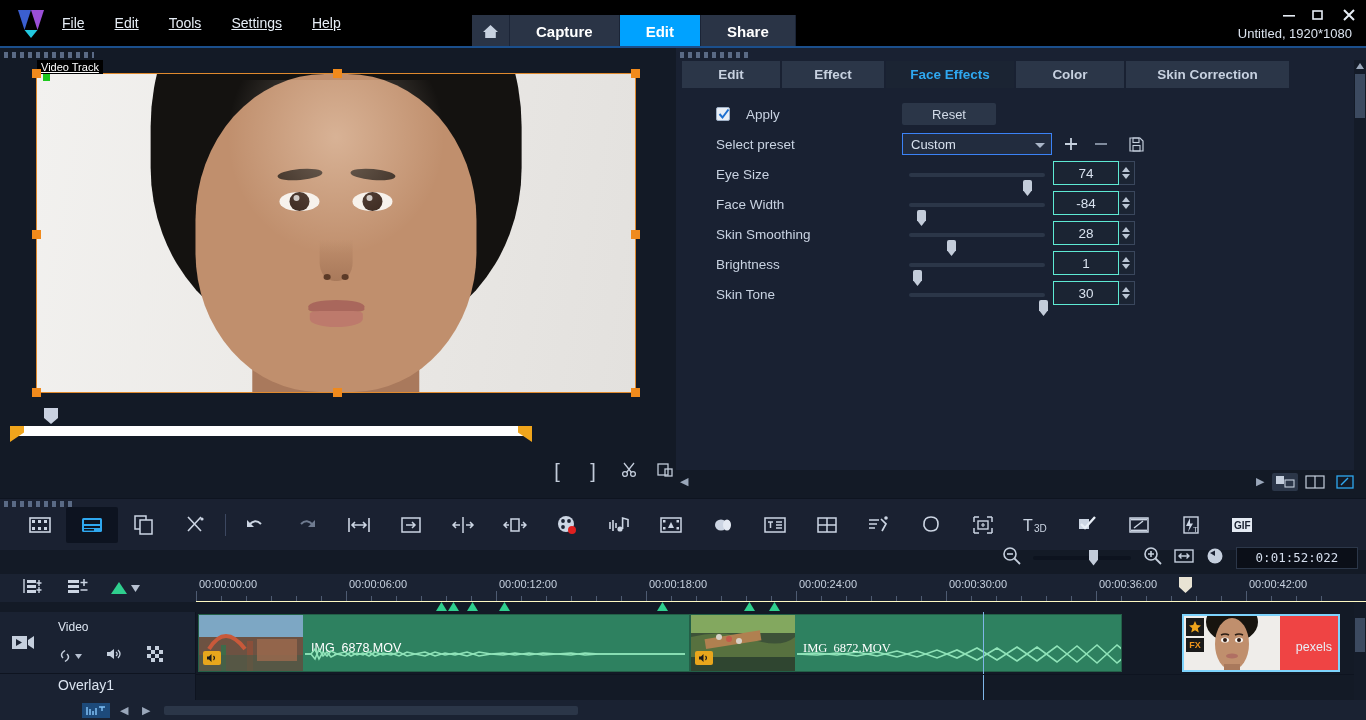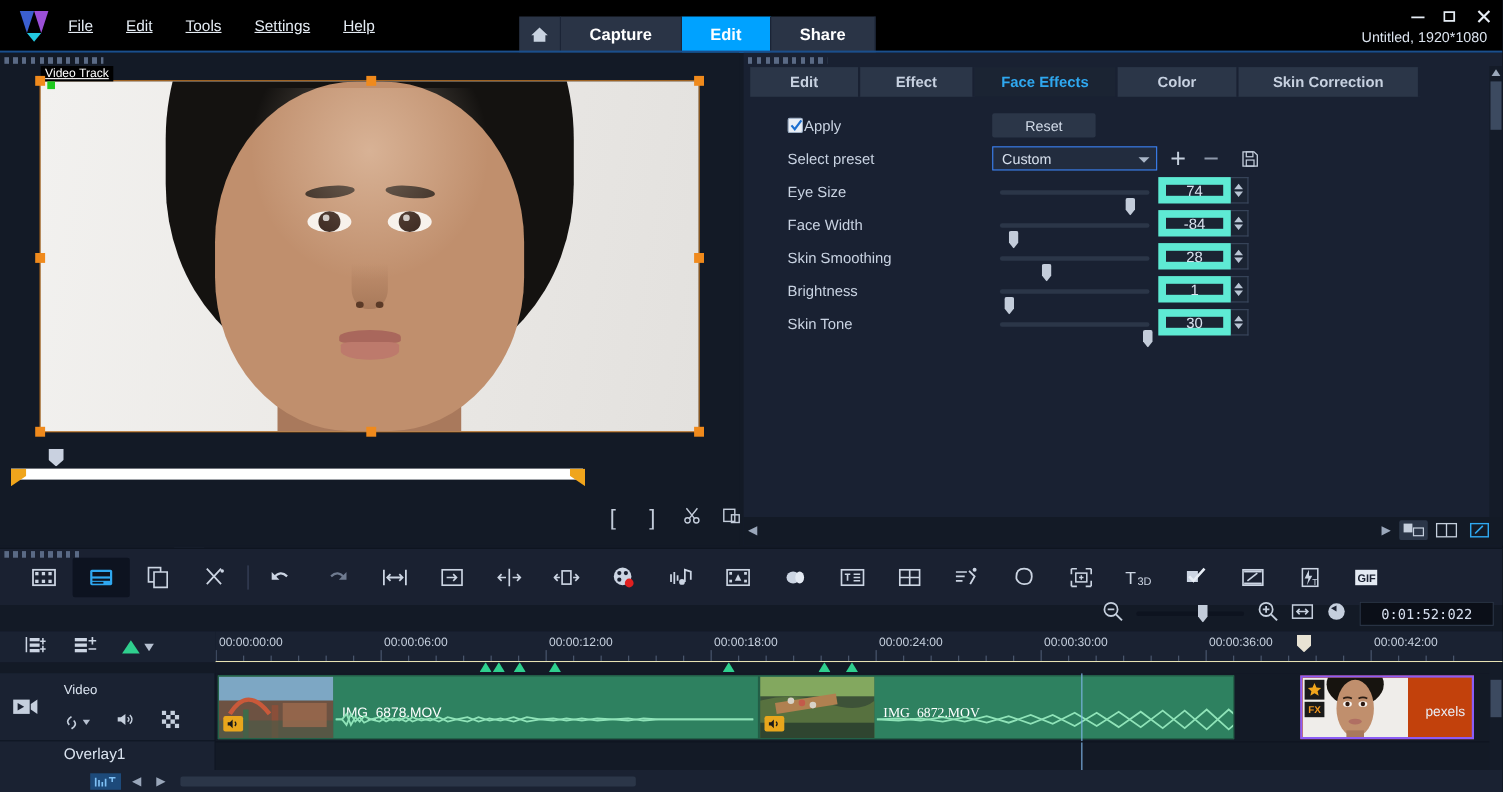--- a/index.html
+++ b/index.html
@@ -149,21 +149,21 @@
   .tab.w4 { width: 110px; } .tab.w5 { width: 165px; }
 
   .fx-form { position: absolute; left: 0; top: 52px; width: 670px; }
   .row { position: relative; height: 30px; }
   .lbl { position: absolute; left: 40px; font-size: 13.5px; color: #c9d3e2; line-height: 30px; }
   .chk {
     position: absolute; left: 40px; top: 7px; width: 14px; height: 14px;
     background: #e8eef6; border: 1px solid #9fb0c6; border-radius: 2px;
   }
   .chk svg { position: absolute; left: 1px; top: 0px; }
-  .chk-lbl { position: absolute; left: 55px; font-size: 13.5px; color: #c9d3e2; line-height: 30px; }
+  .chk-lbl { position: absolute; left: 70px; font-size: 13.5px; color: #c9d3e2; line-height: 30px; }
   .reset-btn {
     position: absolute; left: 226px; top: 3px; width: 94px; height: 22px;
     background: #2b3648; color: #d2dbe8; font-size: 13px;
     display: flex; align-items: center; justify-content: center; border-radius: 2px;
   }
   .combo {
     position: absolute; left: 226px; top: 3px; width: 150px; height: 22px;
     background: #222c3e; border: 1px solid #3b82f6; color: #d7e0ed; font-size: 13px;
     display: flex; align-items: center; padding-left: 8px;
   }
@@ -176,21 +176,21 @@
   .slider-track {
     position: absolute; left: 233px; top: 13px; width: 136px; height: 4px;
     background: #2b3648; border-radius: 2px;
   }
   .slider-knob {
     position: absolute; top: 7px; width: 9px; height: 16px; background: #c3ccda;
     border-radius: 2px 2px 4px 4px; clip-path: polygon(0 0,100% 0,100% 64%,50% 100%,0 64%);
   }
   .numbox {
     position: absolute; left: 377px; top: 1px; width: 66px; height: 24px;
-    background: #1b2433; border: 7px solid #5eead4; color: #d9e2ef;
+    background: #1b2433; border: 1px solid #5eead4; color: #d9e2ef;
     font-size: 13.5px; display: flex; align-items: center; justify-content: center;
   }
   .spin { position: absolute; left: 443px; top: 1px; width: 16px; height: 24px;
     background: #1b2433; border: 1px solid #3a475d; border-left: none; }
   .spin .ar { position: absolute; left: 3px; width: 0; height: 0;
     border-left: 4px solid transparent; border-right: 4px solid transparent; }
   .spin .up { top: 5px; border-bottom: 5px solid #b9c4d3; }
   .spin .dn { bottom: 5px; border-top: 5px solid #b9c4d3; }
 
   .rp-scroll { position: absolute; right: 0; top: 12px; width: 12px; height: 424px; background: #141b28; }
@@ -256,21 +256,21 @@
 
   .clips-area { position: absolute; left: 196px; top: 0; width: 1170px; height: 62px; background: #131a26; overflow: hidden; }
   .clip { position: absolute; top: 2px; height: 58px; background: #2e8160; border: 1px solid #235f47; overflow: hidden; }
   .clip .thumb {
     position: absolute; left: 0; top: 0; width: 104px; height: 100%;
   }
   .clip .clipname { position: absolute; left: 112px; top: 26px; font-size: 12.5px; color: #ffffff; }
   .clip .spk { position: absolute; left: 4px; bottom: 6px; width: 18px; height: 14px;
     background: #e8a61c; display: flex; align-items: center; justify-content: center; border-radius: 2px; }
   .wave { position: absolute; left: 106px; bottom: 6px; right: 2px; height: 22px; }
-  .clip.selected { border: 2px solid #8b5cf6; background: #c2410c; text-decoration: underline; }
+  .clip.selected { border: 2px solid #7dd3fc; background: #ef4444; text-decoration: underline; }
   .badge-star { position: absolute; left: 2px; top: 2px; width: 18px; height: 18px; background: #1a1a1a;
     display:flex; align-items:center; justify-content:center; }
   .badge-fx { position: absolute; left: 2px; top: 22px; width: 18px; height: 14px; background: #1a1a1a;
     color: #f0951c; font-size: 9px; font-weight: bold; display:flex; align-items:center; justify-content:center; }
   .pexels-label { position: absolute; right: 6px; top: 24px; font-size: 12.5px; color: #e9eef6; }
 
   .track-overlay { position: absolute; left: 0; top: 100px; width: 1366px; height: 26px; }
   .to-head { position: absolute; left: 0; top: 0; width: 196px; height: 26px; background: #1a2232;
     border-right: 1px solid #0e1420; }
   .to-name { position: absolute; left: 58px; top: 3px; font-size: 14px; color: #dbe4f0; }

